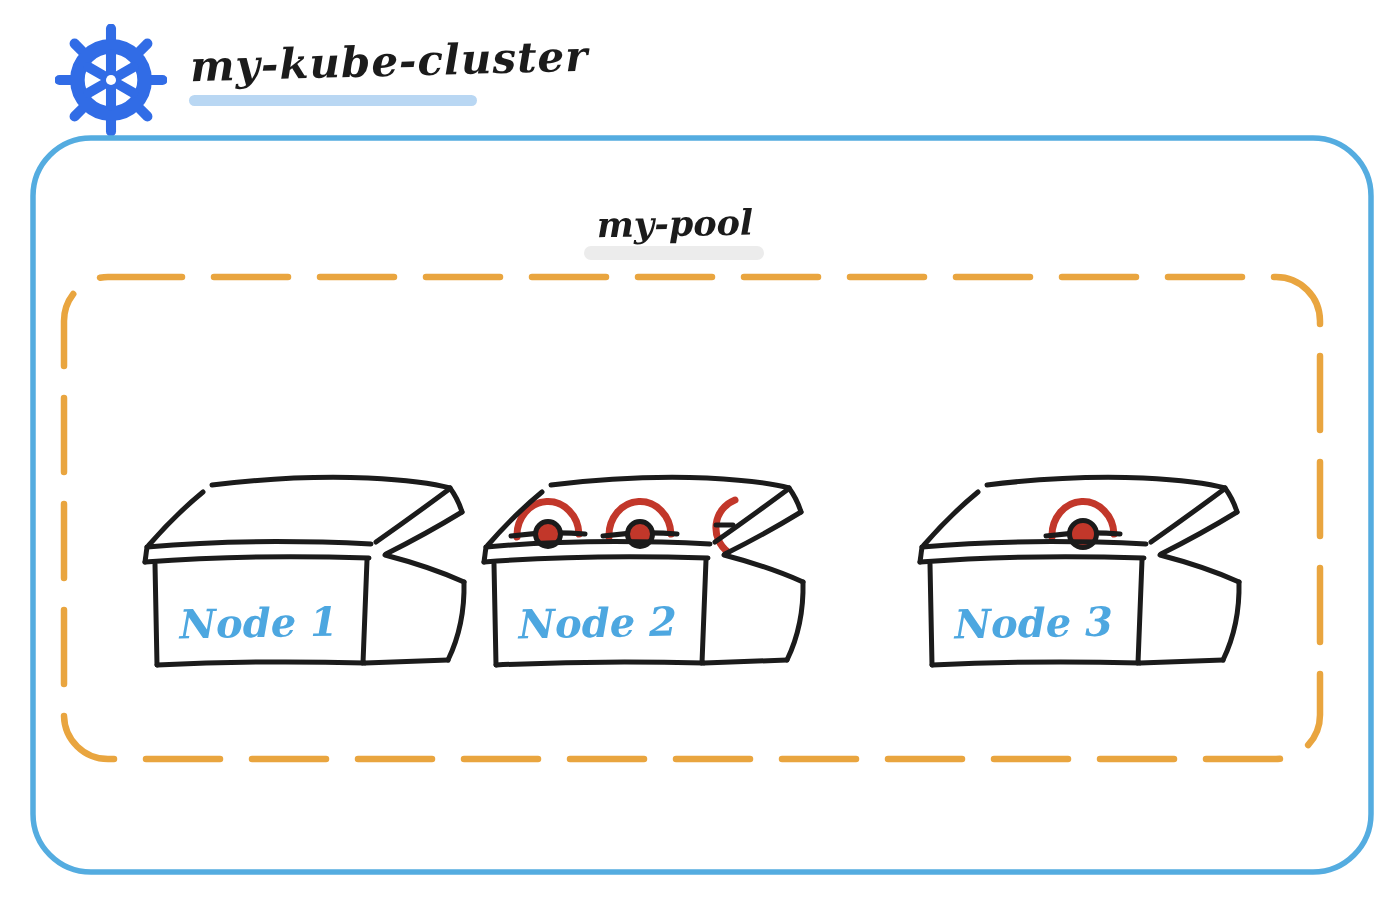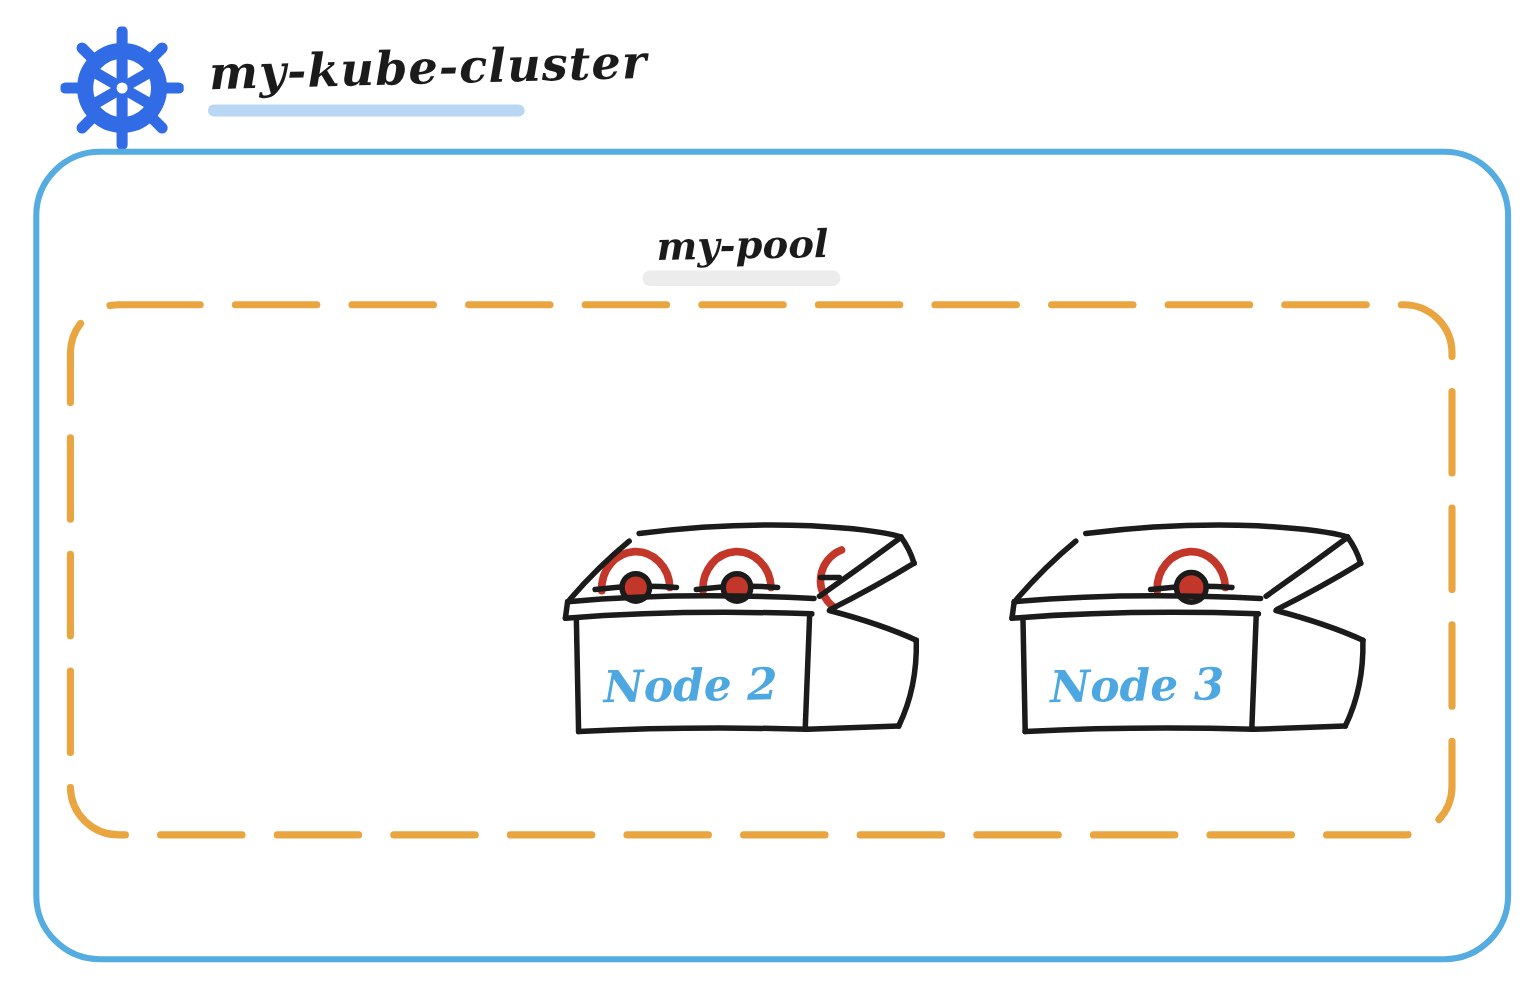--- a/index.html
+++ b/index.html
@@ -30,21 +30,21 @@
     background:#ececec;border-radius:7px;
   }
   #pool-label{
     position:absolute;left:565px;top:203px;width:220px;
     text-align:center;font-style:italic;font-size:35px;font-weight:bold;
     color:#1b1b1b;transform:rotate(-1deg);
   }
   
   .node{position:absolute;width:350px;height:215px;top:455px;}
   #node-1{left:133px;}
-  #node-2{left:502px;}
+  #node-2{left:472px;}
   #node-3{left:908px;}
   .node svg{width:100%;height:100%;}
   .ink{fill:none;stroke:#1b1b1b;stroke-width:5;stroke-linecap:round;stroke-linejoin:round;}
   .pod-arc{fill:none;stroke:#c2372a;stroke-width:7;stroke-linecap:round;}
   .pod-bar{fill:none;stroke:#1b1b1b;stroke-width:5;stroke-linecap:round;}
   .pod-ball{fill:#c2372a;stroke:#1b1b1b;stroke-width:5;}
   .node-label{
     font-family:"DejaVu Serif", serif;font-style:italic;font-weight:bold;
     font-size:40px;fill:#4da7e0;
   }
@@ -83,20 +83,41 @@
   <div id="title-underline"></div>
 
   <svg id="boundaries" viewBox="0 0 1400 910">
     <rect x="33" y="138" width="1338" height="734" rx="58" ry="58" fill="none" stroke="#54ACE0" stroke-width="5.5"></rect>
     <rect x="64" y="277" width="1256" height="482" rx="44" ry="44" fill="none" stroke="#E9A53F" stroke-width="6.5" stroke-dasharray="74 32" stroke-linecap="round"></rect>
   </svg>
 
   <div id="pool-label-highlight"></div>
   <div id="pool-label">my-pool</div>
 
+  <div class="node" id="node-1">
+    <svg viewBox="0 0 350 215">
+      <g>
+        <path class="ink" d="M16,90 Q42,60 70,37"></path>
+        <path class="ink" d="M79,30 Q160,20 235,23 Q292,26 317,33"></path>
+        <path class="ink" d="M317,33 Q325,44 329,57"></path>
+        <path class="ink" d="M329,57 Q293,79 253,99"></path>
+        <path class="ink" d="M315,35 Q280,61 243,87"></path>
+        <path class="ink" d="M14,92 Q115,83 238,89"></path>
+        <path class="ink" d="M12,107 Q115,99 236,103"></path>
+        <path class="ink" d="M14,92 L12,107"></path>
+        <path class="ink" d="M22,109 L24,210"></path>
+        <path class="ink" d="M24,210 Q125,205 232,208"></path>
+        <path class="ink" d="M234,105 L230,208"></path>
+        <path class="ink" d="M252,100 Q298,112 331,127"></path>
+        <path class="ink" d="M331,127 Q332,170 315,205"></path>
+        <path class="ink" d="M315,205 L232,208"></path>
+      </g>
+      <text class="node-label" x="126" y="182" text-anchor="middle" transform="rotate(-1 126 182)">Node 1</text>
+    </svg>
+  </div>
 
   <div class="node" id="node-2">
     <svg viewBox="0 0 350 215">
       <g>
         <path class="pod-arc" d="M45,82 A31,34 0 0 1 107,79"></path>
         <path class="pod-bar" d="M39,81 Q76,76 113,79"></path>
         <circle class="pod-ball" cx="76" cy="79" r="12.5"></circle>
       </g>
       <g>
         <path class="pod-arc" d="M137,82 A31,34 0 0 1 199,79"></path>

